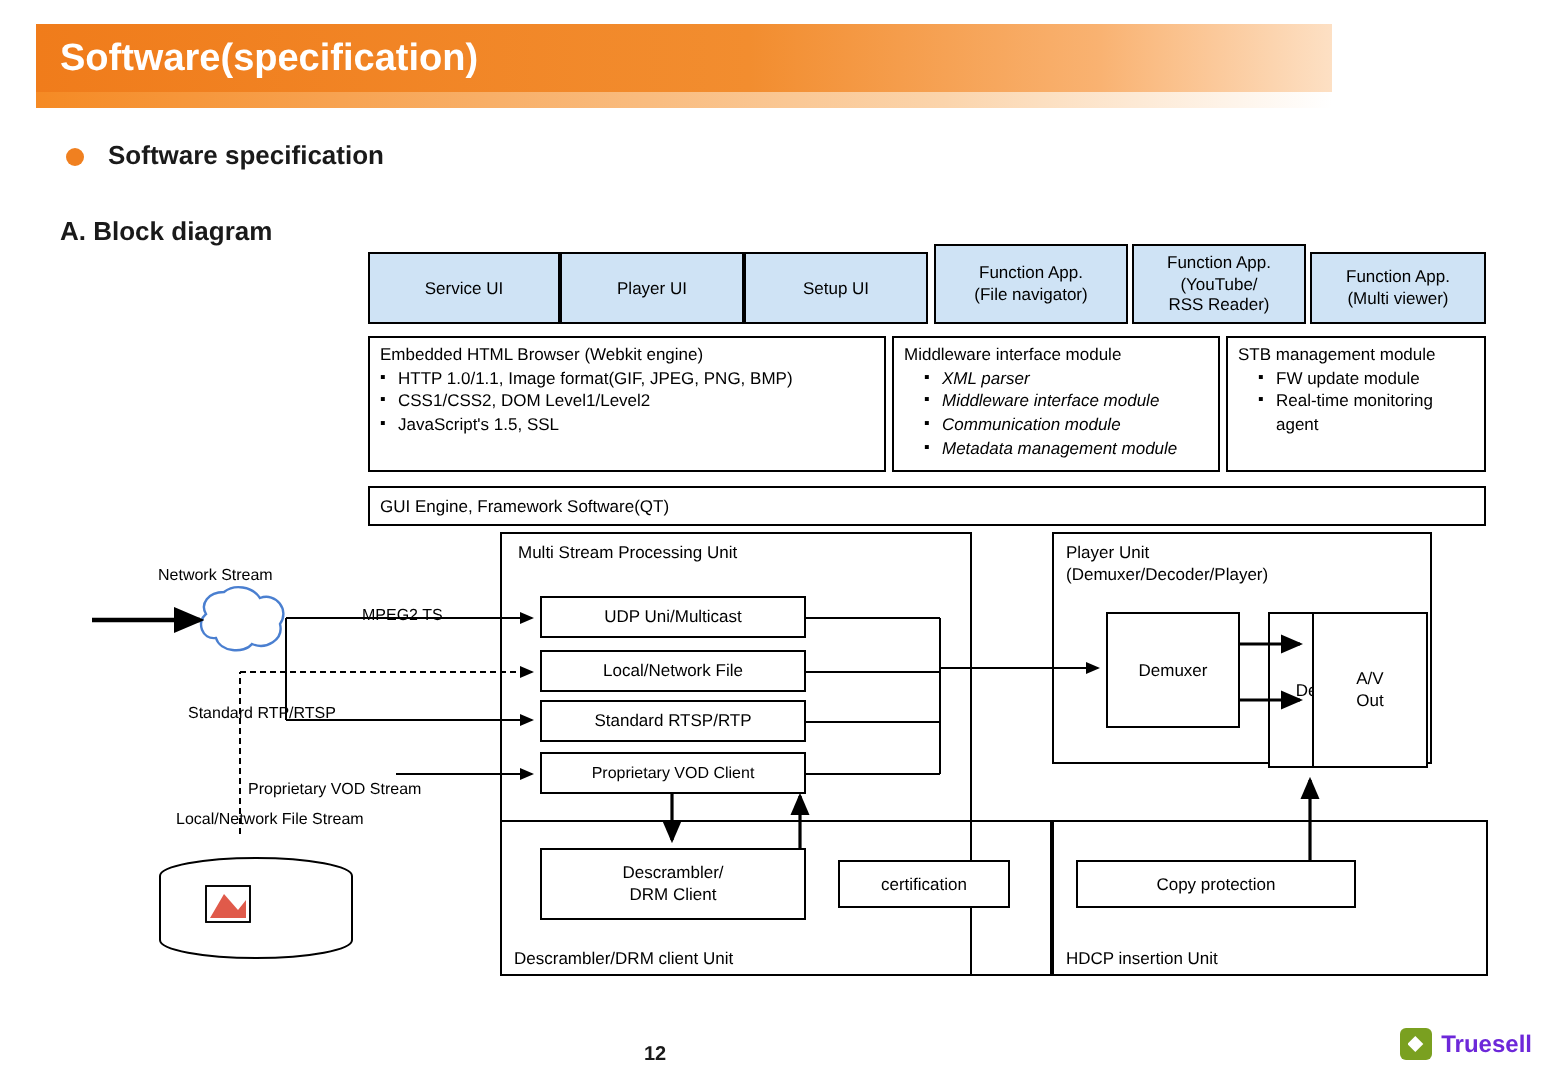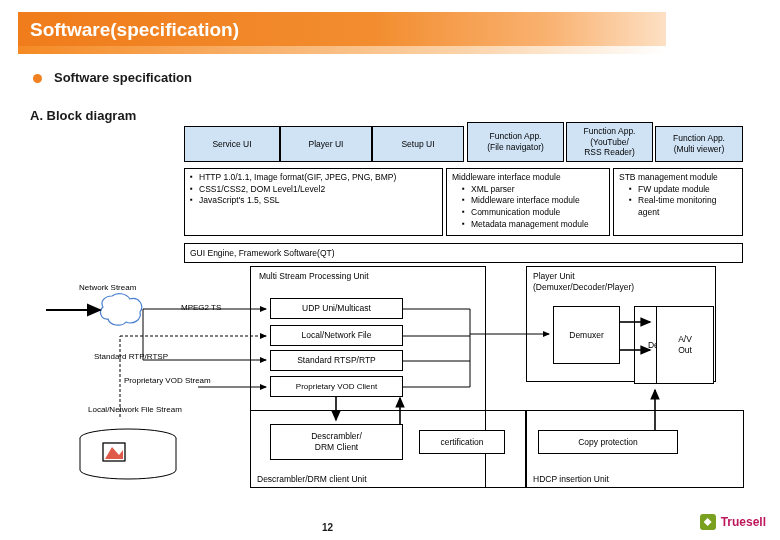--- a/index.html
+++ b/index.html
@@ -48,21 +48,21 @@
   .ul li{position:relative;padding-left:9px;line-height:1.38;}
   .ul li:before{content:"▪";position:absolute;left:0;top:-1px;font-size:8px;}
   .plain{line-height:1.38;}
   
   #page-num{position:absolute;left:322px;top:522px;font-size:10px;font-weight:bold;color:#1a1a1a;}
   
   #logo{position:absolute;right:14px;bottom:10px;display:flex;align-items:center;gap:5px;}
   #logo-mark{width:16px;height:16px;background:#7aa020;border-radius:3px;position:relative;}
   #logo-mark:after{content:"";position:absolute;left:4px;top:4px;width:8px;height:8px;background:#ffffff;
     clip-path:polygon(50% 0%,100% 50%,50% 100%,0% 50%);}
-  #logo-text{font-size:12px;color:#be185d;font-weight:bold;}
+  #logo-text{font-size:12px;color:#6d28d9;font-weight:bold;}
 </style>
 </head>
 <body>
 
 <div id="title-bar"></div>
 <div id="title-bar-tail"></div>
 <div id="title-text">Software(specification)</div>
 
 <div id="bullet-dot"></div>
 <div id="bullet-text">Software specification</div>
@@ -85,30 +85,31 @@
   <span>Function App.
 (YouTube/
 RSS Reader)</span>
 </div>
 <div class="box blue ctr" style="left:655px;top:126px;width:88px;height:36px;white-space:pre-line;">
   <span>Function App.
 (Multi viewer)</span>
 </div>
 
 <div class="box pad" style="left:184px;top:168px;width:259px;height:68px;">
+  <div class="plain">Embedded HTML Browser (Webkit engine)</div>
   <ul class="ul">
     <li>HTTP 1.0/1.1, Image format(GIF, JPEG, PNG, BMP)</li>
     <li>CSS1/CSS2, DOM Level1/Level2</li>
     <li>JavaScript's 1.5, SSL</li>
   </ul>
 </div>
 
 <div class="box pad" style="left:446px;top:168px;width:164px;height:68px;">
   <div class="plain">Middleware interface module</div>
-  <ul class="ul" style="padding-left:10px;">
+  <ul class="ul" style="padding-left:10px;font-style:italic;">
     <li>XML parser</li>
     <li>Middleware interface module</li>
     <li>Communication module</li>
     <li>Metadata management module</li>
   </ul>
 </div>
 
 <div class="box pad" style="left:613px;top:168px;width:130px;height:68px;">
   <div class="plain">STB management module</div>
   <ul class="ul" style="padding-left:10px;">
@@ -166,21 +167,21 @@
 <div class="box ctr" style="left:419px;top:430px;width:86px;height:24px;">
   <span>certification</span>
 </div>
 <div class="box ctr" style="left:538px;top:430px;width:140px;height:24px;">
   <span>Copy protection</span>
 </div>
 
 <span class="lbl" style="left:79px;top:283px;">Network Stream</span>
 <span class="lbl" style="left:140px;top:303px;margin-left:41px;">MPEG2 TS</span>
 <span class="lbl" style="left:94px;top:352px;">Standard RTP/RTSP</span>
-<span class="lbl" style="left:96px;top:376px;padding-left:28px;">Proprietary VOD Stream</span>
+<span class="lbl" style="left:96px;top:390px;padding-left:28px;">Proprietary VOD Stream</span>
 <span class="lbl" style="left:88px;top:405px;">Local/Network File Stream</span>
 <span class="lbl" style="left:133px;top:454px;font-size:9px;">Storage</span>
 
 <svg width="780" height="540" style="position:absolute;left:0;top:0;pointer-events:none;">
   <defs>
     <marker id="ar" markerWidth="7" markerHeight="7" refX="6" refY="3" orient="auto">
       <path d="M0,0 L7,3 L0,6 z" fill="#000"></path>
     </marker>
   </defs>
 

